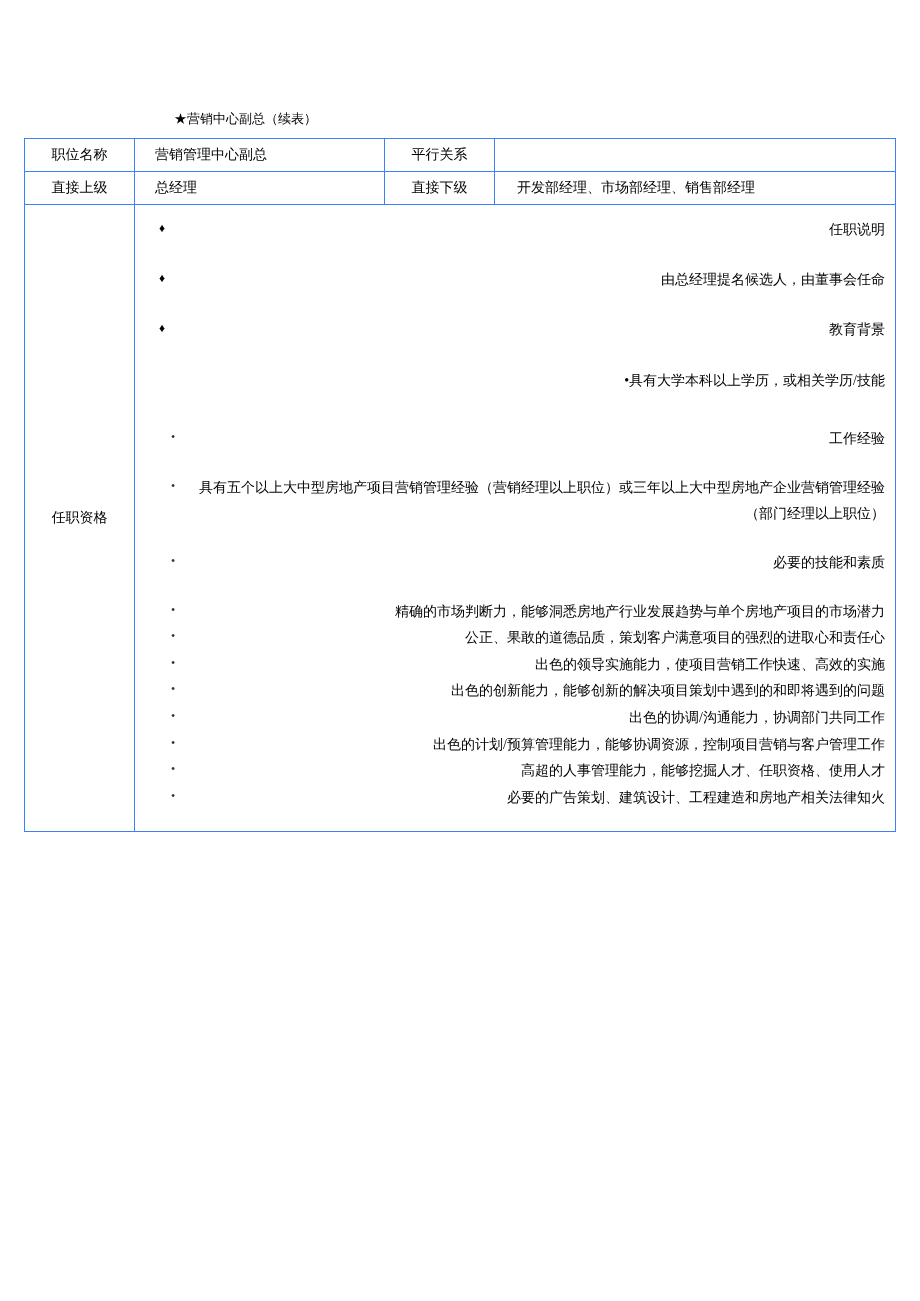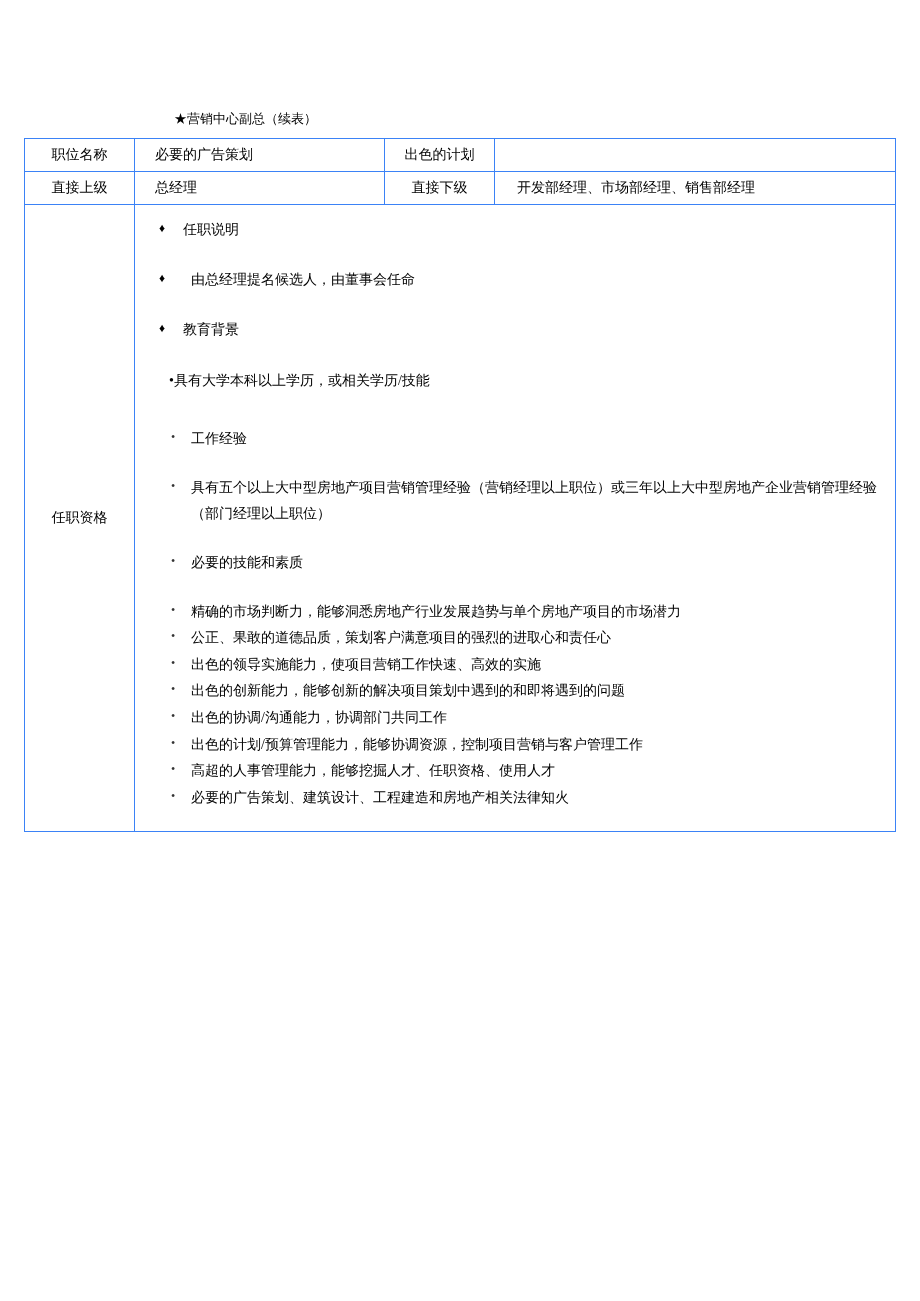--- a/index.html
+++ b/index.html
@@ -31,20 +31,21 @@
     .label-cell {
       text-align: center;
       width: 110px;
     }
     .col2 { width: 250px; padding-left: 20px; }
     .col3 { width: 110px; text-align: center; }
     .col4 { padding-left: 22px; }
     .qual-cell {
       padding: 14px 10px 20px 14px;
       vertical-align: top;
+      text-align: right;
     }
     .qual-label {
       text-align: center;
       vertical-align: middle;
     }
     .diamond-list, .dot-list { list-style: none; }
     .diamond-list > li {
       position: relative;
       padding-left: 34px;
       margin-bottom: 28px;
@@ -84,22 +85,22 @@
   </style>
 </head>
 <body>
 
 <div class="title">★营销中心副总（续表）</div>
 
 <table>
   <tbody>
       <tr>
     <td class="label-cell">职位名称</td>
-    <td class="col2">必要的广告策划</td>
-    <td class="col3">出色的计划</td>
+    <td class="col2">营销管理中心副总</td>
+    <td class="col3">平行关系</td>
     <td class="col4"></td>
   </tr>
   <tr>
     <td class="label-cell">直接上级</td>
     <td class="col2">总经理</td>
     <td class="col3">直接下级</td>
     <td class="col4">开发部经理、市场部经理、销售部经理</td>
   </tr>
   <tr>
     <td class="label-cell qual-label">任职资格</td>

